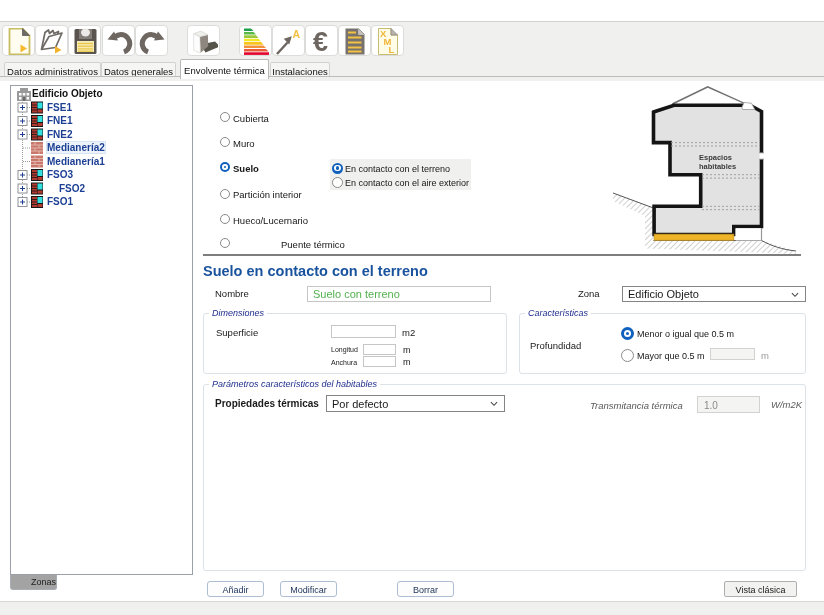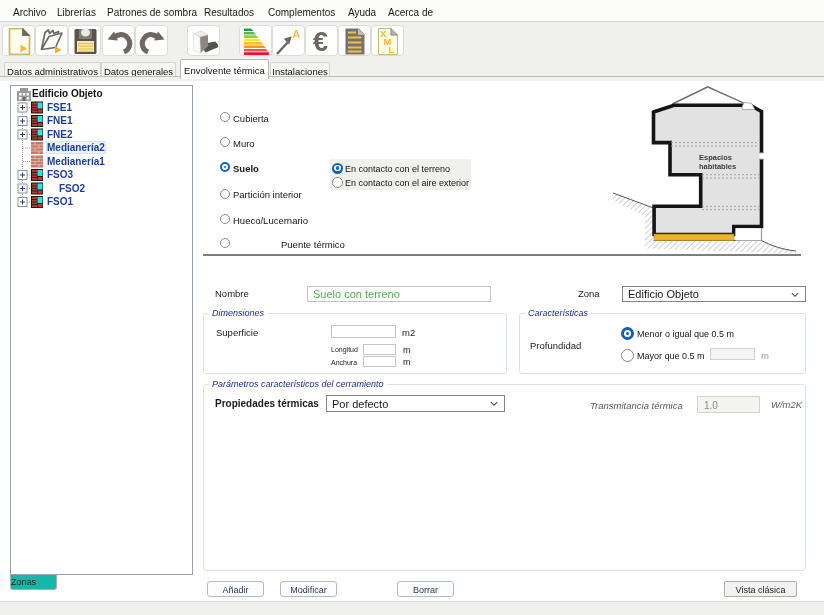--- a/index.html
+++ b/index.html
@@ -22,23 +22,23 @@
 .tab { position:absolute; font-size:9.5px; color:#111; text-align:center;
   background:#f5f5f3; border:1px solid #d2d2d0; border-bottom:none; padding-top:3px;
   white-space:nowrap; overflow:hidden; border-radius:2px 2px 0 0; }
 #tabline { left:0; top:76px; width:824px; height:1px; background:#bcbcba; }
 .tabactive { background:#fff; border:1px solid #b8b8b6; border-bottom:none; z-index:5; }
 
 
 #tree { left:10px; top:85px; width:183px; height:490px; background:#fff;
   border:1px solid #9aa0a8; }
 .trow { position:absolute; font-size:10px; font-weight:bold; color:#1c3f94; white-space:nowrap; }
-#zonastab { left:10px; top:575px; width:47px; height:15px; background:#14b8a6;
+#zonastab { left:10px; top:575px; width:47px; height:15px; background:#a3a3a3;
   border:1px solid #a8aeb5; border-top:none; border-radius:0 0 3px 3px;
-  font-size:9px; color:#222; text-align:left; padding-top:2px; }
+  font-size:9px; color:#222; text-align:right; padding-top:2px; }
 
 
 .h1 { position:absolute; font-size:16px; font-weight:bold; color:#1a539d; }
 .radlbl { position:absolute; font-size:9.5px; color:#161616; }
 .radio { position:absolute; width:12px; height:12px; border-radius:50%;
   background:#fff; border:1px solid #8a8a8a; }
 .radio.sel { border:none; background:#1060bd; }
 .radio.sel::after { content:""; position:absolute; left:22%; top:22%; width:56%; height:56%;
   border-radius:50%; background:#fff; }
 .radio.sel::before { content:""; position:absolute; left:36%; top:36%; width:28%; height:28%;
@@ -63,29 +63,20 @@
 .btn { position:absolute; height:16px; background:#fdfdfd; border:1px solid #afbdd2;
   border-radius:3px; font-size:9px; color:#1c3157; text-align:center; padding-top:3px; }
 
 #botband { left:0; top:601px; width:824px; height:14px; background:#f0f0ee;
   border-top:1px solid #d8d8d6; }
 </style>
 </head>
 <body>
 <div id="stage">
 
-  <div class="abs" id="menubar">
-    <span style="left:13px">Archivo</span>
-    <span style="left:57px">Librerías</span>
-    <span style="left:107px">Patrones de sombra</span>
-    <span style="left:204px">Resultados</span>
-    <span style="left:268px">Complementos</span>
-    <span style="left:348px">Ayuda</span>
-    <span style="left:388px">Acerca de</span>
-  </div>
 
   <div class="abs" id="toolbar">
     <div class="tbtn" style="left:2px">
         <svg width="27" height="27" viewBox="0 0 27 27">
       <path d="M3.5 0.5 L16.5 0.5 L23.5 7.5 L23.5 26.5 L3.5 26.5 Z" fill="#fffdf0" stroke="#c9bd62" stroke-width="1.8"></path>
       <path d="M16.5 0.5 L23.5 7.5 L16.5 7.5 Z" fill="#6e6a66" stroke="#6e6a66"></path>
       <path d="M14.5 16.5 L21 20.5 L14.5 24.5 Z" fill="#f5ba32"></path>
     </svg>
       </div>
     <div class="tbtn" style="left:35px">
@@ -329,20 +320,21 @@
     </g>
 
     <rect x="44.1" y="152.2" width="79.7" height="6" fill="#f0b429" stroke="#c9981f" stroke-width="0.8"></rect>
 
     <text x="89" y="77.5" font-size="7.5" font-weight="bold" fill="#3a3a3a" font-family="Liberation Sans, sans-serif">Espacios</text>
     <text x="89" y="86.5" font-size="7.5" font-weight="bold" fill="#3a3a3a" font-family="Liberation Sans, sans-serif">habitables</text>
   </svg>
 
   <div class="abs" style="left:203px; top:254px; width:598px; height:2px; background:#7e7e7e;"></div>
 
+  <div class="h1" style="left:203px; top:263px; font-size:14.5px;">Suelo en contacto con el terreno</div>
 
   <div class="lbl" style="left:215px; top:288px;">Nombre</div>
   <div class="tbox" style="left:307px; top:286px; width:184px; height:16px; font-size:11px; padding:1px 0 0 5px;"><span class="gr">Suelo con terreno</span></div>
   <div class="lbl" style="left:578px; top:288px;">Zona</div>
   <div class="combo" style="left:622px; top:286px; width:184px; height:16px; padding:1px 0 0 5px;">Edificio Objeto
     <svg class="chev" width="9" height="9" viewBox="0 0 9 9">
         <path d="M1 2.5 L4.5 6 L8 2.5" fill="none" stroke="#444" stroke-width="1.2"></path>
       </svg>
   </div>
 
@@ -362,21 +354,21 @@
   <div class="gttl" style="left:525px; top:308px;">Características</div>
   <div class="lbl" style="left:530px; top:340px;">Profundidad</div>
   <div class="radio sel" style="left:621px; top:327px; width:13px; height:13px;"></div>
   <div class="radlbl" style="left:637px; top:329px; font-size:9px;">Menor o igual que 0.5 m</div>
   <div class="radio" style="left:621px; top:349px; width:13px; height:13px;"></div>
   <div class="radlbl" style="left:637px; top:351px; font-size:9px;">Mayor que 0.5 m</div>
   <div class="dbox" style="left:710px; top:348px; width:45px; height:12px;"></div>
   <div class="lbl" style="left:761px; top:350px; color:#9a9a9a;">m</div>
 
   <div class="gbox" style="left:203px; top:384px; width:603px; height:187px;"></div>
-  <div class="gttl" style="left:209px; top:379px;">Parámetros característicos del cerramiento</div>
+  <div class="gttl" style="left:209px; top:379px;">Parámetros característicos del habitables</div>
   <div class="lbl" style="left:215px; top:398px; font-weight:bold; font-size:10px;">Propiedades térmicas</div>
   <div class="combo" style="left:326px; top:395px; width:179px; height:17px; padding:2px 0 0 5px;">Por defecto
     <svg class="chev" width="9" height="9" viewBox="0 0 9 9">
         <path d="M1 2.5 L4.5 6 L8 2.5" fill="none" stroke="#444" stroke-width="1.2"></path>
       </svg>
   </div>
   <div class="lbl it" style="left:590px; top:400px;">Transmitancia térmica</div>
   <div class="dbox" style="left:697px; top:396px; width:63px; height:17px; padding:3px 0 0 6px;">1.0</div>
   <div class="lbl it" style="left:771px; top:399px;">W/m2K</div>
 

